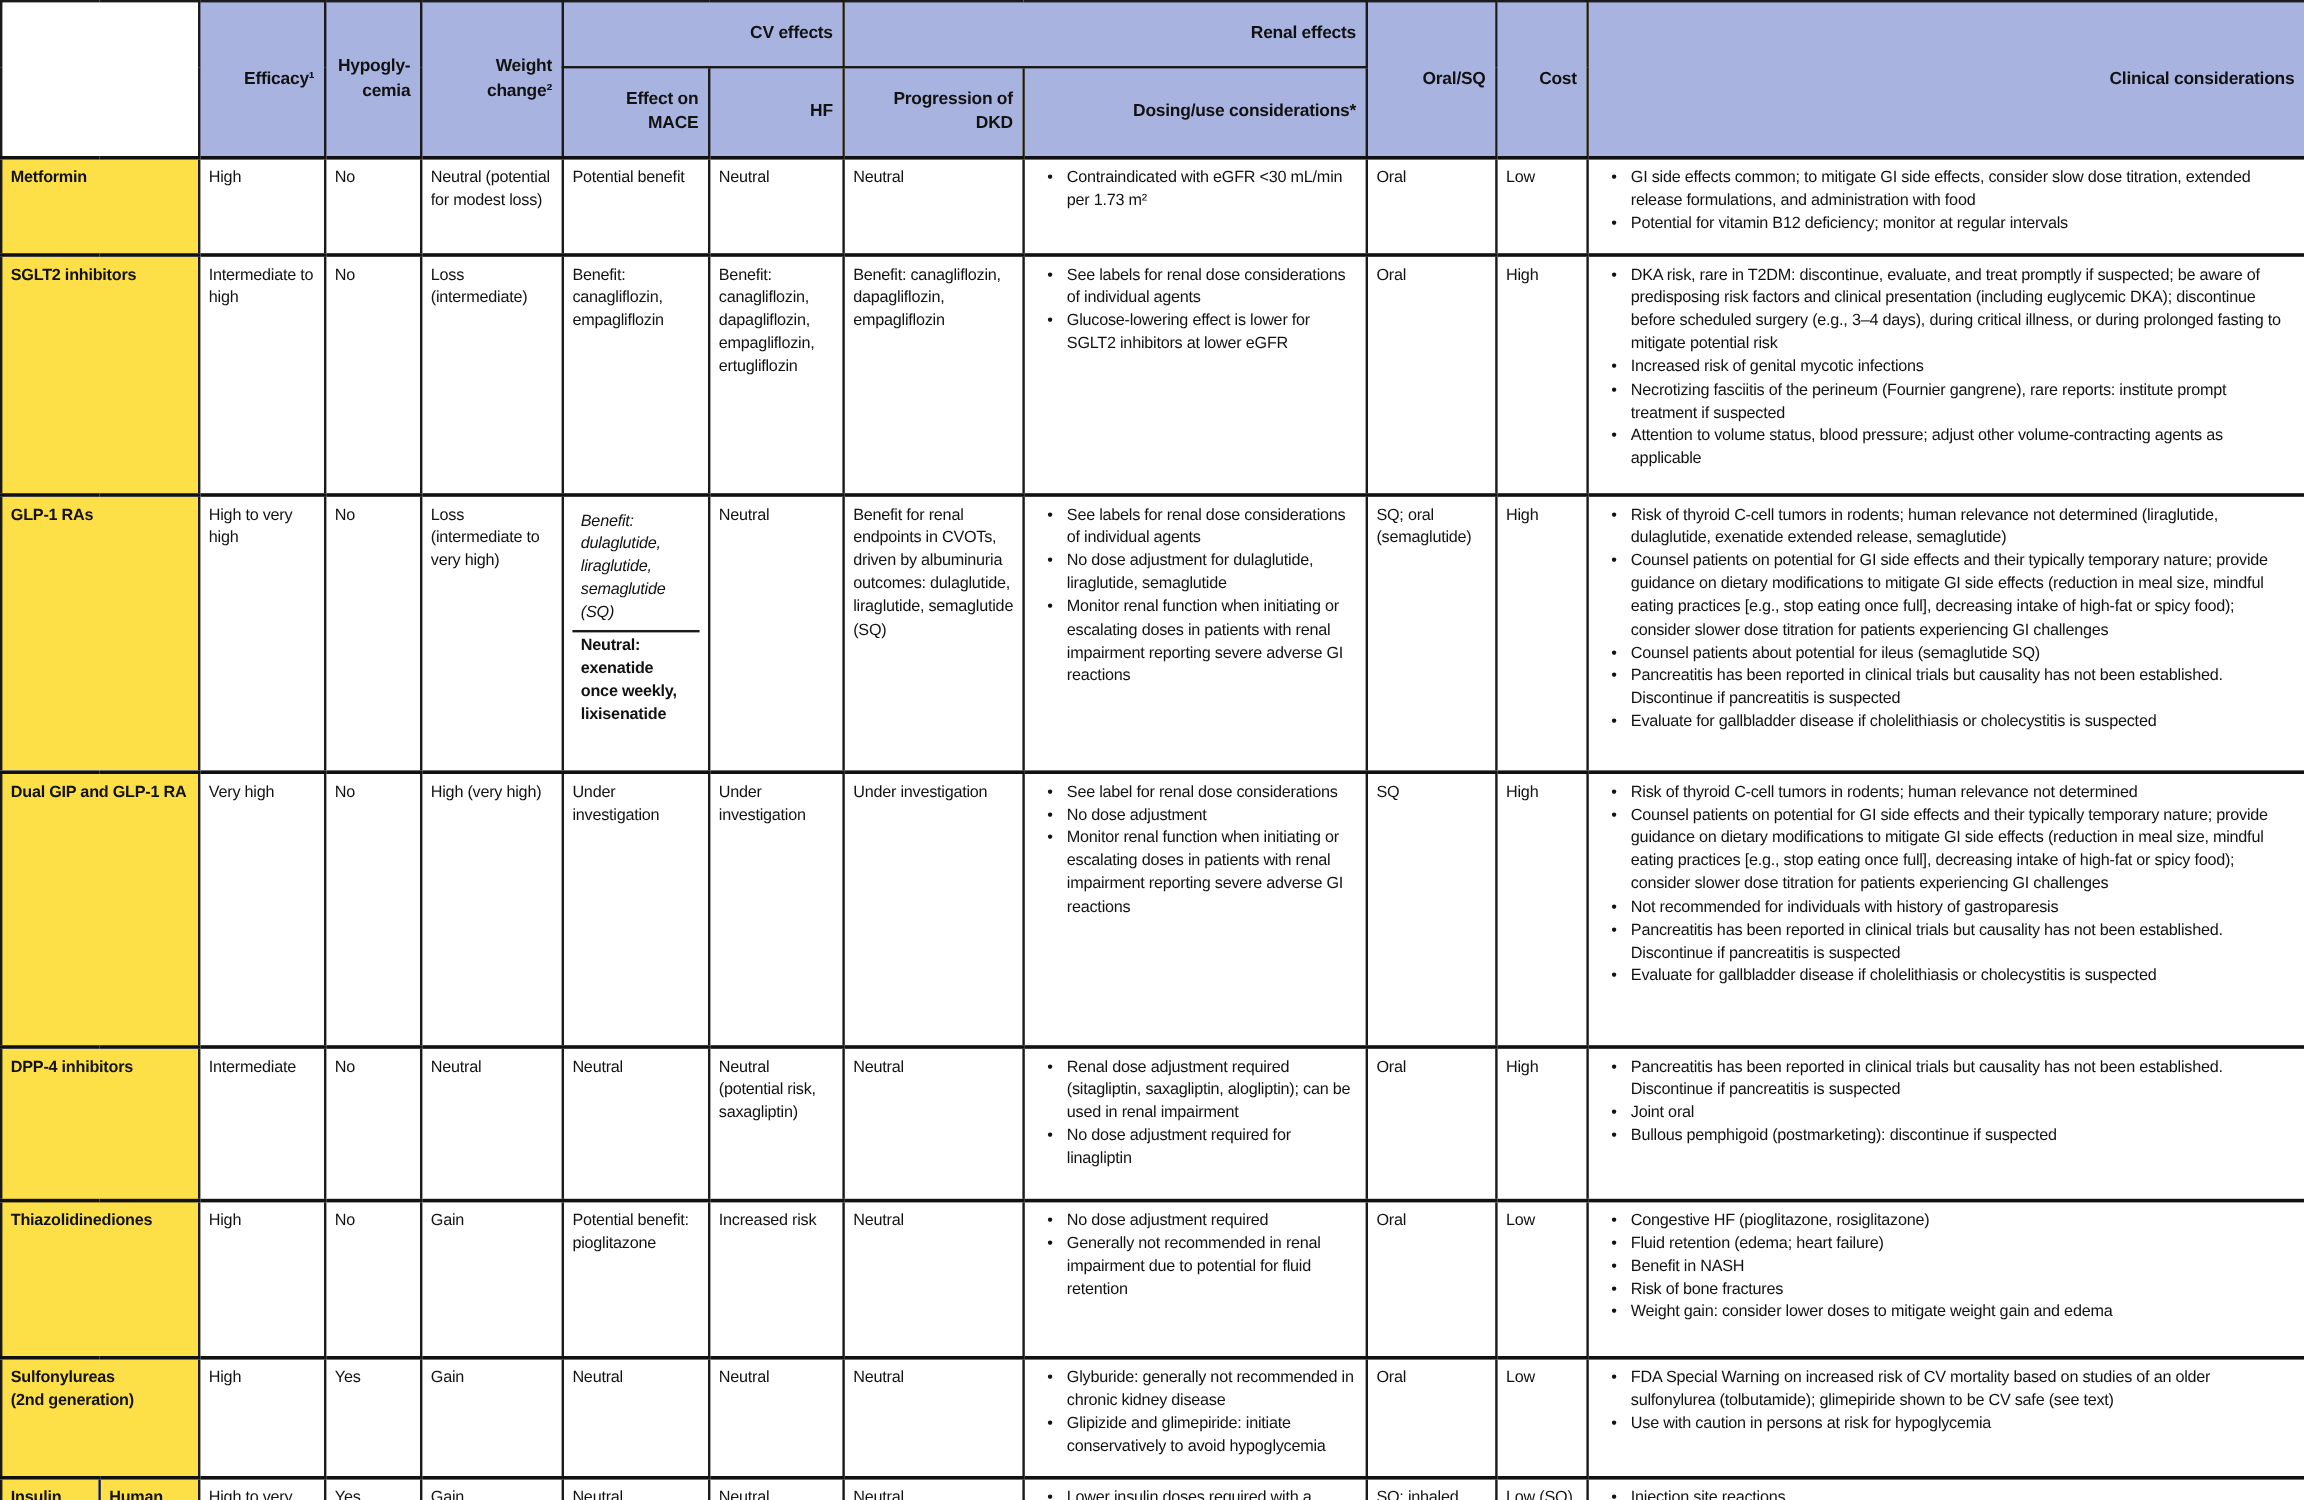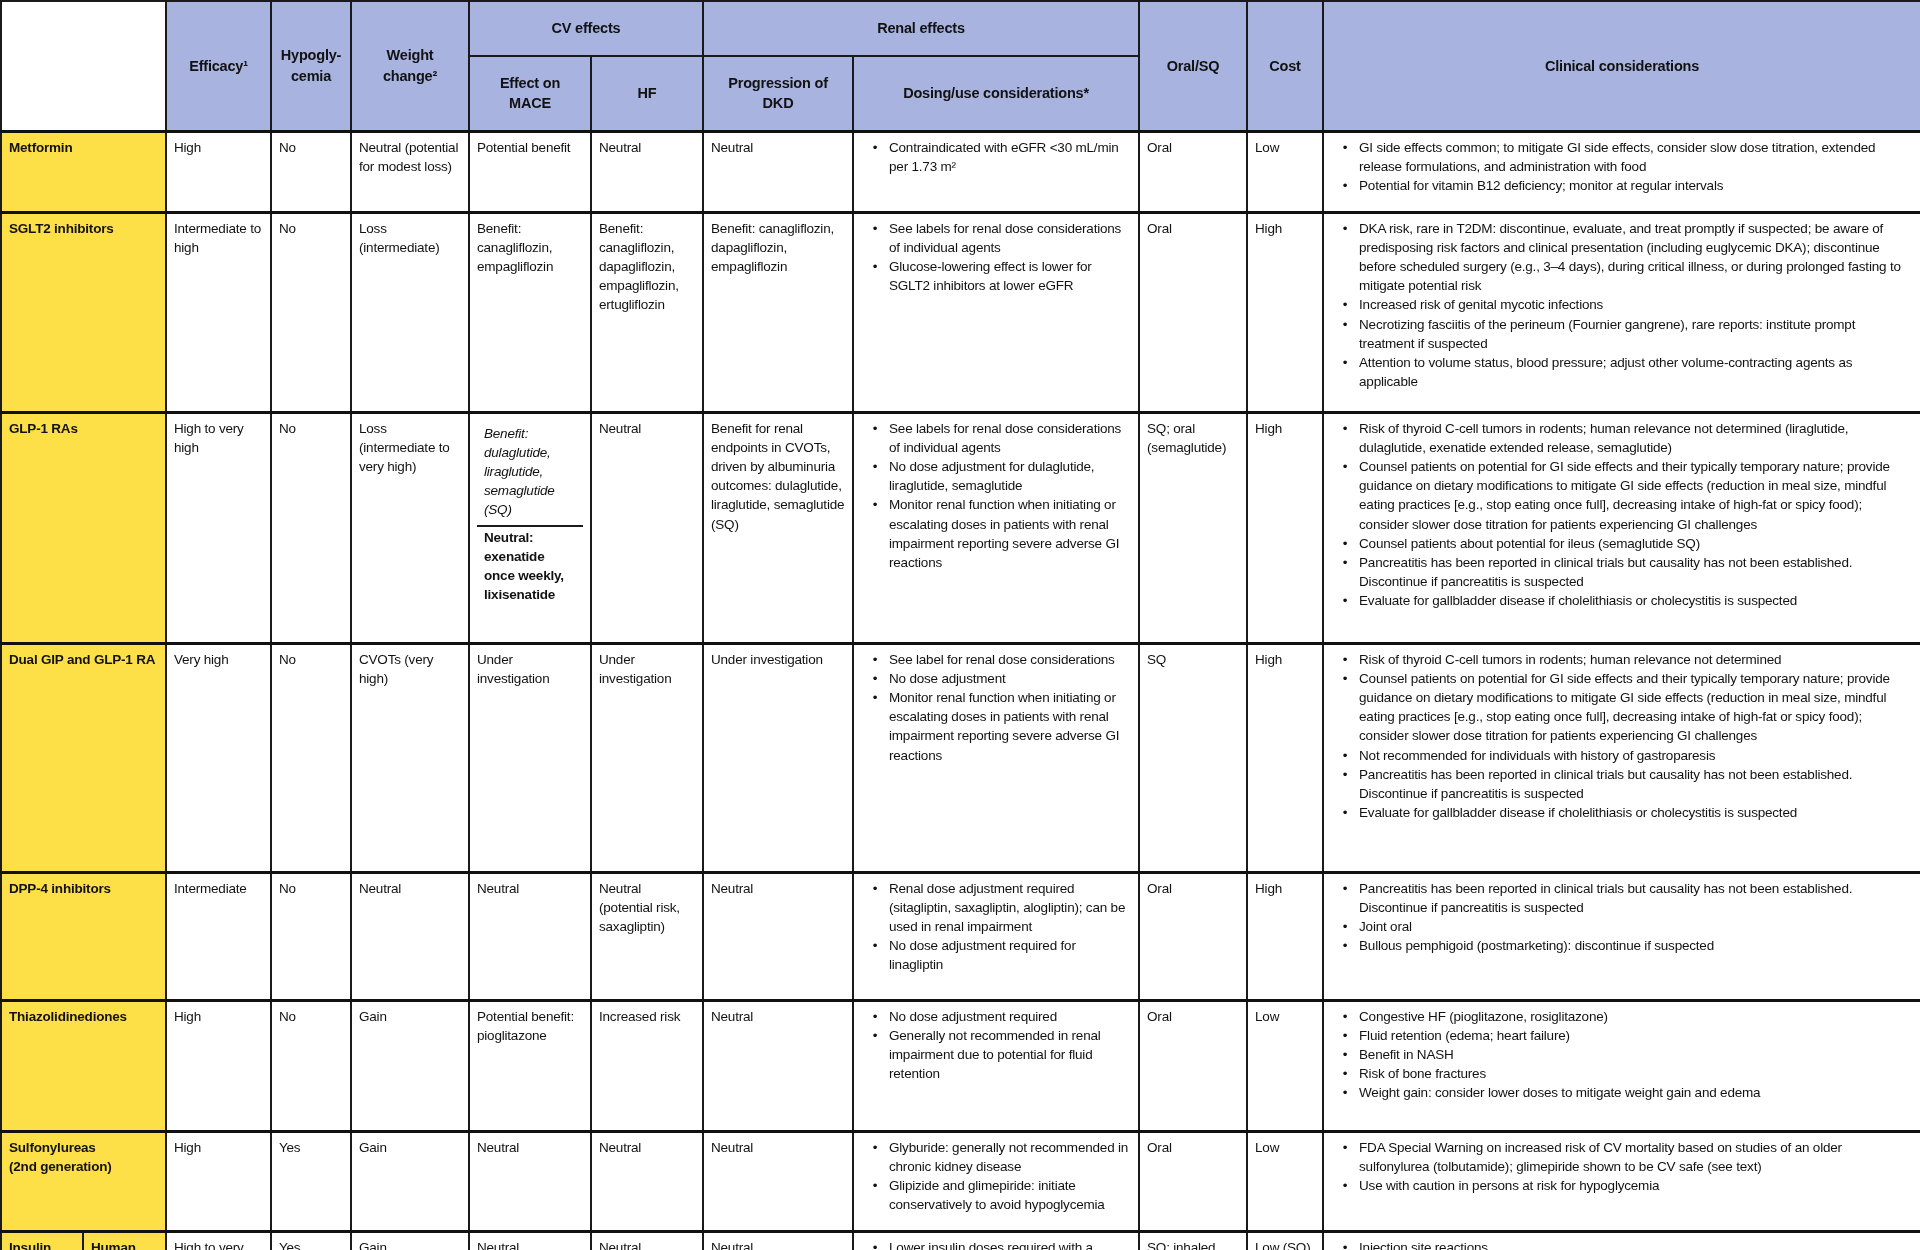--- a/index.html
+++ b/index.html
@@ -20,21 +20,21 @@
     letter-spacing:-0.2px;
     overflow:hidden;
     word-wrap:break-word;
   }
   
   table.med th {
     background:#a9b3df;
     font-weight:bold;
     font-size:14.5px;
     vertical-align:middle;
-    text-align:center;
+    text-align:right;
     padding:16px 8px;
   }
   th.hc { text-align:center; }
   th.pre { white-space:pre-line;margin-top:45px; }
   
   td.blank { border:none; background:#ffffff; }
   
   td.lbl {
     background:#fde047;
     font-weight:bold;
@@ -216,21 +216,21 @@
               <span class="dot">•</span>
               <span class="bt">Evaluate for gallbladder disease if cholelithiasis or cholecystitis is suspected</span>
             </div>
           </td>
   </tr>
 
   <tr class="r" style="height:229px">
     <td class="lbl" colspan="2">Dual GIP and GLP-1 RA</td>
     <td>Very high</td>
     <td>No</td>
-    <td>CVOTs (very high)</td>
+    <td>High (very high)</td>
     <td>Under investigation</td>
     <td>Under investigation</td>
     <td>Under investigation</td>
     <td class="bl">
             <div class="bi">
               <span class="dot">•</span>
               <span class="bt">See label for renal dose considerations</span>
             </div>
             <div class="bi">
               <span class="dot">•</span>

